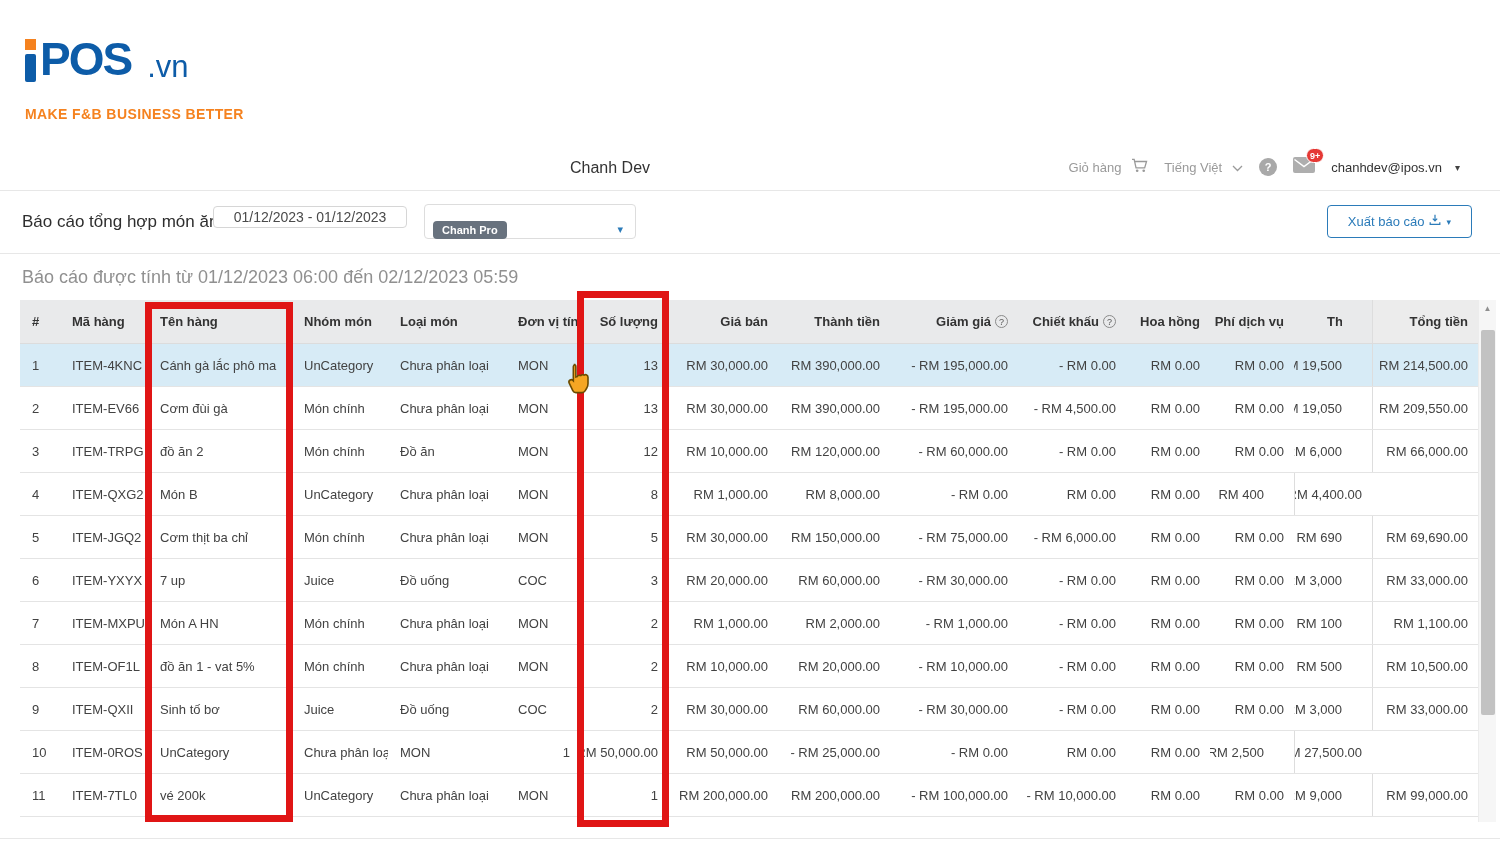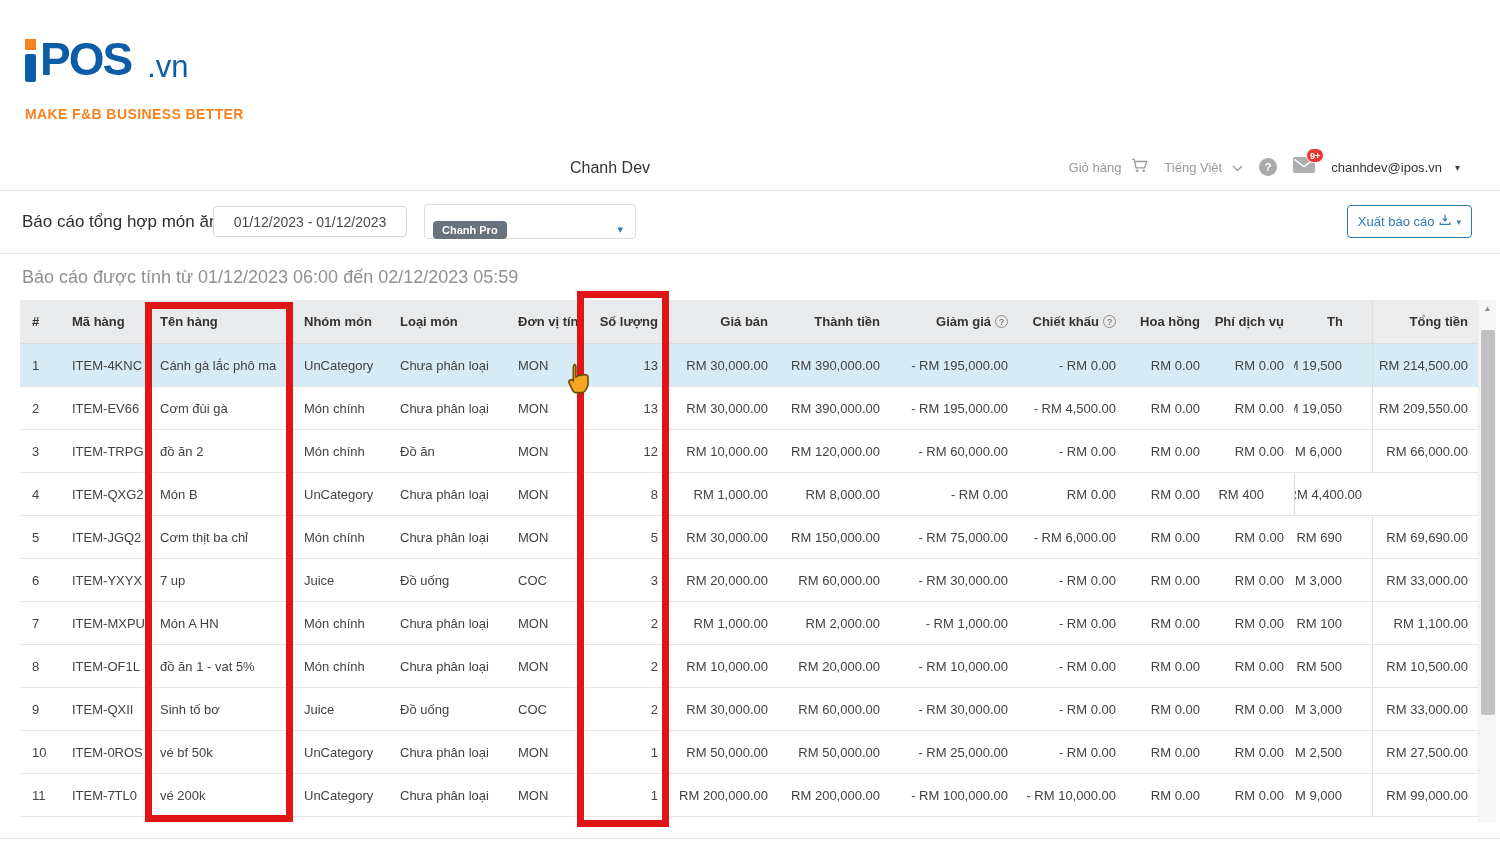--- a/index.html
+++ b/index.html
@@ -30,30 +30,30 @@
   .mail-wrap { position:relative; }
   .noti-badge { position:absolute; top:-9px; right:-9px; min-width:17px; height:15px; padding:0 3px;
     background:var(--badge-red); color:#fff; border-radius:8px; font-size:9px; font-weight:bold;
     display:flex; align-items:center; justify-content:center; border:1px solid #fff; }
 
   .hr { position:absolute; left:0; width:1500px; height:1px; background:#e7e7e7; }
   .hr1 { top:190px; } .hr2 { top:253px; } .hr3 { top:838px; }
 
   
   .report-title { position:absolute; left:22px; top:212px; font-size:17px; color:#2e2e2e; }
-  .date-input { position:absolute; left:213px; top:206px; width:194px; height:31px;
+  .date-input { position:absolute; left:213px; top:206px; width:194px; height:22px;
     border:1px solid #d6d6d6; border-radius:4px; text-align:center; font-size:14px; color:#4a4a4a;
     font-family:inherit; background:#fff; }
   .outlet-select { position:absolute; left:424px; top:204px; width:212px; height:35px;
     border:1px solid #ddd; border-radius:4px; background:#fff; display:flex; align-items:center;
     padding:16px 12px 0 8px; cursor:pointer; }
   .outlet-tag { background:#68727e; color:#fff; font-size:11px; font-weight:bold;
     padding:3px 9px; border-radius:4px; }
   .outlet-caret { margin-left:auto; color:var(--accent-blue); font-size:11px; }
-  .export-btn { position:absolute; right:28px; top:205px; height:33px; padding:0 10px;
+  .export-btn { position:absolute; right:28px; top:205px; height:33px; padding:0 20px;
     border:1px solid var(--accent-blue); border-radius:4px; background:#fff; color:var(--accent-blue);
     font-size:13px; font-family:inherit; display:flex; align-items:center; gap:4px; cursor:pointer; }
   .export-caret { font-size:9px; }
 
   .info-line { position:absolute; left:22px; top:267px; font-size:18px; color:#909090; }
 
   
   .table { position:absolute; left:20px; top:300px; width:1458px; }
   .thead, .tr { display:grid;
     grid-template-columns:40px 88px 144px 96px 118px 74px 88px 110px 112px 128px 108px 84px 84px 78px 106px; }
@@ -361,21 +361,20 @@
         <div class="td right">- RM 30,000.00</div>
         <div class="td right">- RM 0.00</div>
         <div class="td right">RM 0.00</div>
         <div class="td right">RM 0.00</div>
         <div class="td right tax">RM 3,000</div>
         <div class="td right pinned">RM 33,000.00</div>
       </div>
       <div class="tr">
         <div class="td left">10</div>
         <div class="td left">ITEM-0ROS</div>
-        <div class="td left">vé bf 50k</div>
         <div class="td left">UnCategory</div>
         <div class="td left">Chưa phân loại</div>
         <div class="td left">MON</div>
         <div class="td right">1</div>
         <div class="td right">RM 50,000.00</div>
         <div class="td right">RM 50,000.00</div>
         <div class="td right">- RM 25,000.00</div>
         <div class="td right">- RM 0.00</div>
         <div class="td right">RM 0.00</div>
         <div class="td right">RM 0.00</div>

